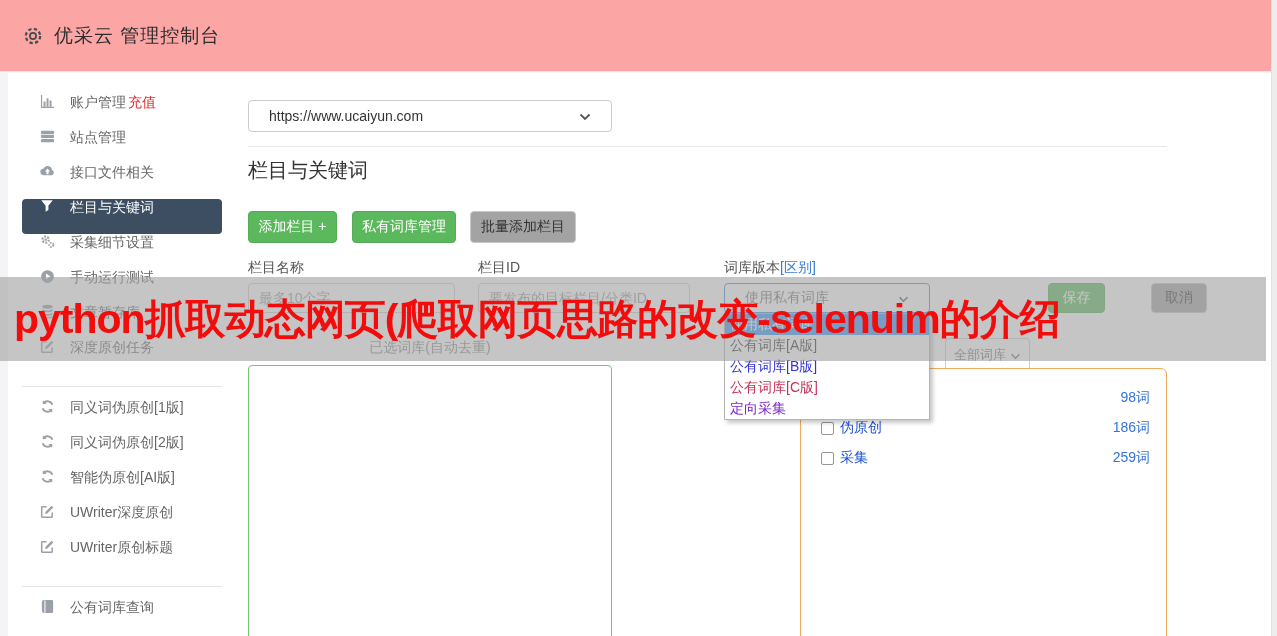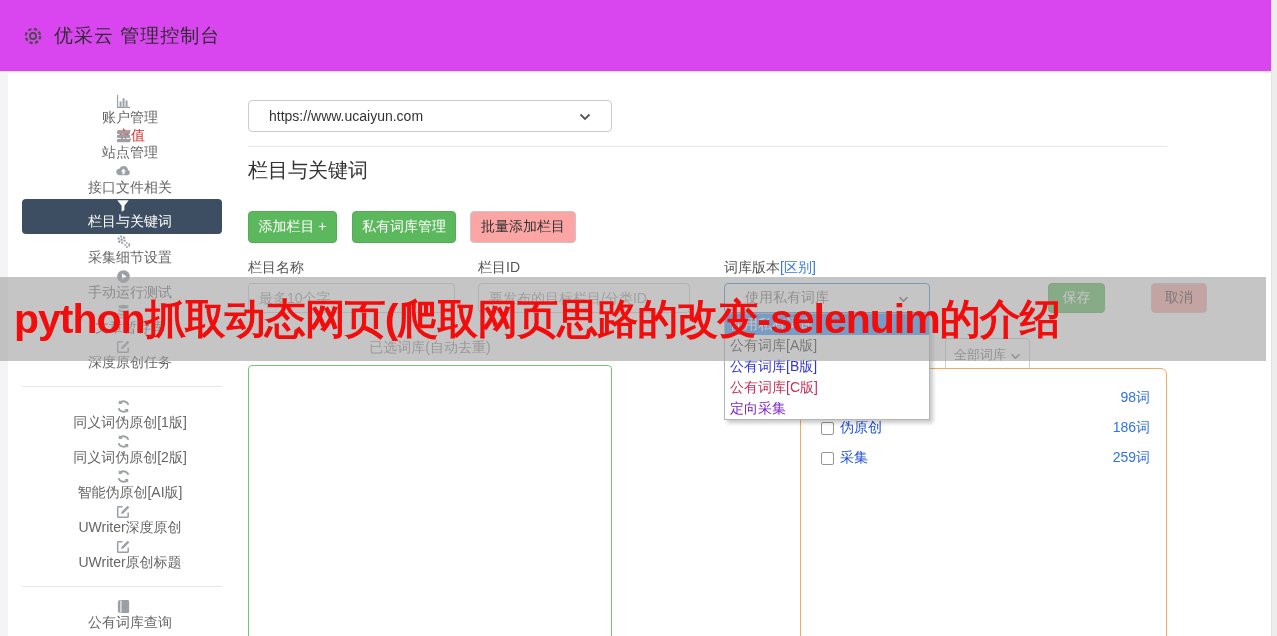--- a/index.html
+++ b/index.html
@@ -1,47 +1,47 @@
 <!DOCTYPE html>
 <html><head>
 <meta charset="utf-8">
 <style>
   * { margin:0; padding:0; box-sizing:border-box; }
   html,body { background:#e9e9e9; }
   body { font-family:"Liberation Sans","DejaVu Sans",sans-serif; }
   .app { position:relative; width:1277px; height:636px; background:#f4f4f6; overflow:hidden; margin:0 auto; }
 
   
-  .topbar { position:absolute; top:0; left:0; width:1271px; height:72px; background:#d946ef; border-bottom:1px solid #e7e7e7; display:flex; align-items:center; padding-left:22px; }
+  .topbar { position:absolute; top:0; left:0; width:1271px; height:72px; background:#fca5a5; border-bottom:1px solid #e7e7e7; display:flex; align-items:center; padding-left:22px; }
   .topbar .logo-icon { display:inline-flex; margin-right:10px; }
   .topbar .title { font-size:19px; color:#2d2d2d; font-weight:500; letter-spacing:1px; }
 
   
   .page { position:absolute; top:73px; left:8px; width:1263px; height:563px; background:#fff; }
 
   
   .sidebar { position:absolute; top:0; left:0; width:228px; height:563px; background:#fff; padding-top:21px; }
-  .nav-item { height:35px; display:flex; align-items:center; margin:0 14px; padding-left:16px; border-radius:4px; cursor:pointer;flex-direction:column; }
+  .nav-item { height:35px; display:flex; margin:0 14px; padding-left:16px; border-radius:4px; cursor:pointer; }
   .nav-item .nicon { width:18px; display:inline-flex; justify-content:center; margin-right:14px; }
   .nav-item .nlabel { font-size:14px; color:#666; white-space:nowrap; }
   .nav-item.active { background:#3d4e63; }
   .nav-item.active .nlabel { color:#fff; }
   .nav-badge { color:#e02b2b; font-size:14px; margin-left:2px; }
   .nav-divider { height:1px; background:#e5e5e5; margin:12px 14px; }
 
   
   .content { position:absolute; top:0; left:240px; width:1023px; height:563px; }
   .select-box { position:absolute; border:1px solid #ccc; border-radius:4px; background:#fff; display:flex; align-items:center; justify-content:space-between; padding:0 20px; font-size:14px; color:#333; cursor:pointer; }
   #site-select { left:0; top:27px; width:364px; height:32px; }
   .rule { position:absolute; left:0; top:73px; width:919px; height:1px; background:#e6e6e6; }
   .section-title { position:absolute; left:0; top:84px; font-size:20px; color:#333; font-weight:500; }
 
   .btn { position:absolute; height:32px; border-radius:4px; font-size:14px; display:flex; align-items:center; justify-content:center; cursor:pointer; }
   .btn-green { background:#5cb85c; color:#fff; border:1px solid #54ad54; }
-  .btn-plain { background:#fca5a5; color:#333; border:1px solid #c8c8c8; }
+  .btn-plain { background:#a3a3a3; color:#333; border:1px solid #c8c8c8; }
   #btn-add { left:0; top:138px; width:89px; }
   #btn-private { left:104px; top:138px; width:104px; }
   #btn-batch { left:222px; top:138px; width:106px; }
 
   .field-label { position:absolute; top:186px; font-size:14px; color:#555; }
   #lbl-name { left:0; } #lbl-id { left:230px; } #lbl-ver { left:476px; }
   .mini-link { color:#3a7bd5; cursor:pointer; }
 
   .text-input { position:absolute; top:210px; height:30px; border:1px solid #ccc; border-radius:4px; padding:0 10px; font-size:14px; color:#333; font-family:inherit; }
   .text-input::placeholder { color:#9b9b9b; }

